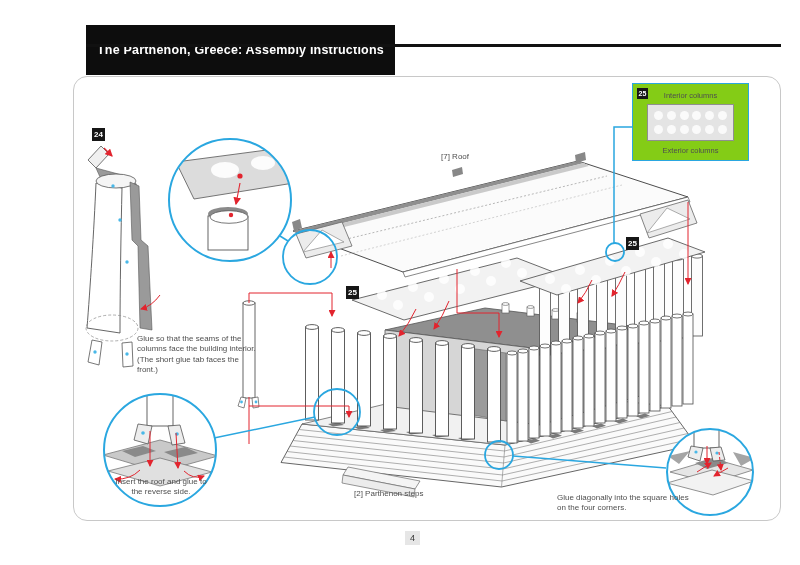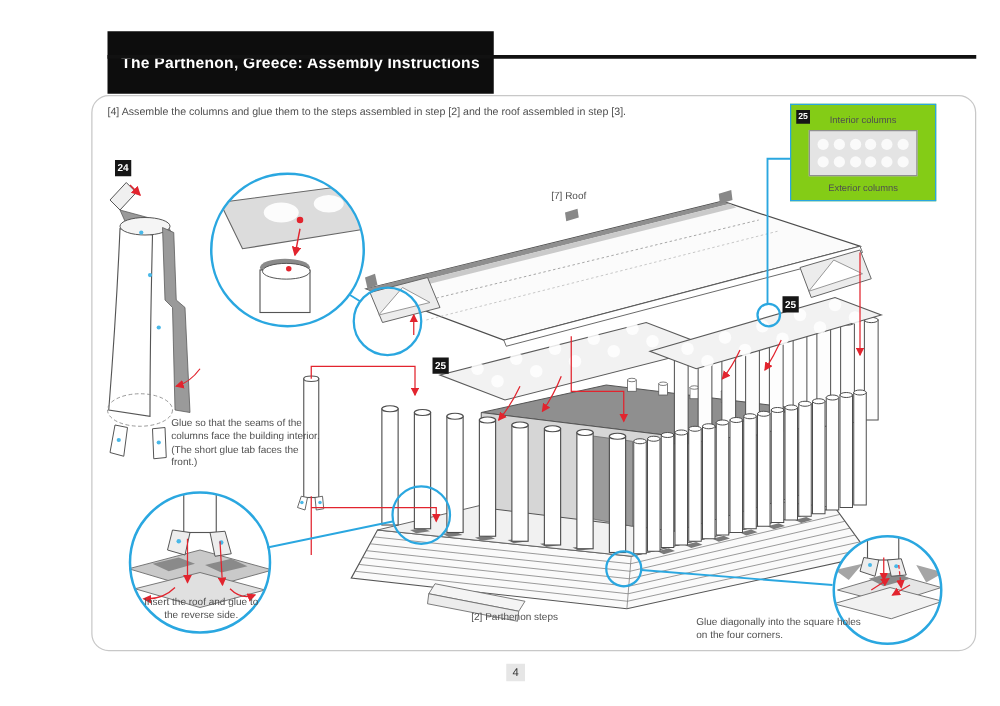--- a/index.html
+++ b/index.html
@@ -314,21 +314,20 @@
     <path d="M513,456 L666,468" stroke="#2aa7e0" stroke-width="1.5"></path>
 
     <path d="M632,127 L614,127 L614,243" stroke="#2aa7e0" stroke-width="1.5" fill="none"></path>
     <circle cx="615" cy="252" r="9" fill="none" stroke="#2aa7e0" stroke-width="1.8"></circle>
   </svg>
 
   <div class="title-bar">The Parthenon, Greece: Assembly Instructions</div>
   <div class="title-rule"></div>
   <div class="border-box"></div>
 
-  <div class="instruction">[4] Assemble the columns and glue them to the steps assembled in step [2] and the roof assembled in step [3].</div>
 
   <div class="legend">
     <div class="badge">25</div>
     <div class="legend-label top">Interior columns</div>
     <div class="legend-rect">
       <span class="dot"></span>
         <span class="dot"></span>
         <span class="dot"></span>
         <span class="dot"></span>
         <span class="dot"></span>
@@ -341,20 +340,20 @@
         <span class="dot"></span>
     </div>
     <div class="legend-label bottom">Exterior columns</div>
   </div>
 
   <div class="badge" style="left:92px;top:128px;">24</div>
   <div class="badge" style="left:346px;top:286px;">25</div>
   <div class="badge" style="left:626px;top:237px;">25</div>
 
   <div class="diag-label" style="left:441px;top:152px;">[7] Roof</div>
-  <div class="diag-label" style="left:354px;top:489px;margin-left:23px;">[2] Parthenon steps</div>
+  <div class="diag-label" style="left:354px;top:489px;">[2] Parthenon steps</div>
 
   <div class="note note-seams">Glue so that the seams of the columns face the building interior. (The short glue tab faces the front.)</div>
   <div class="note note-tabs">Insert the roof and glue to the reverse side.</div>
   <div class="note note-corners">Glue diagonally into the square holes on the four corners.</div>
 
   <div class="page-num">4</div>
 </div>
 
 </body></html>

